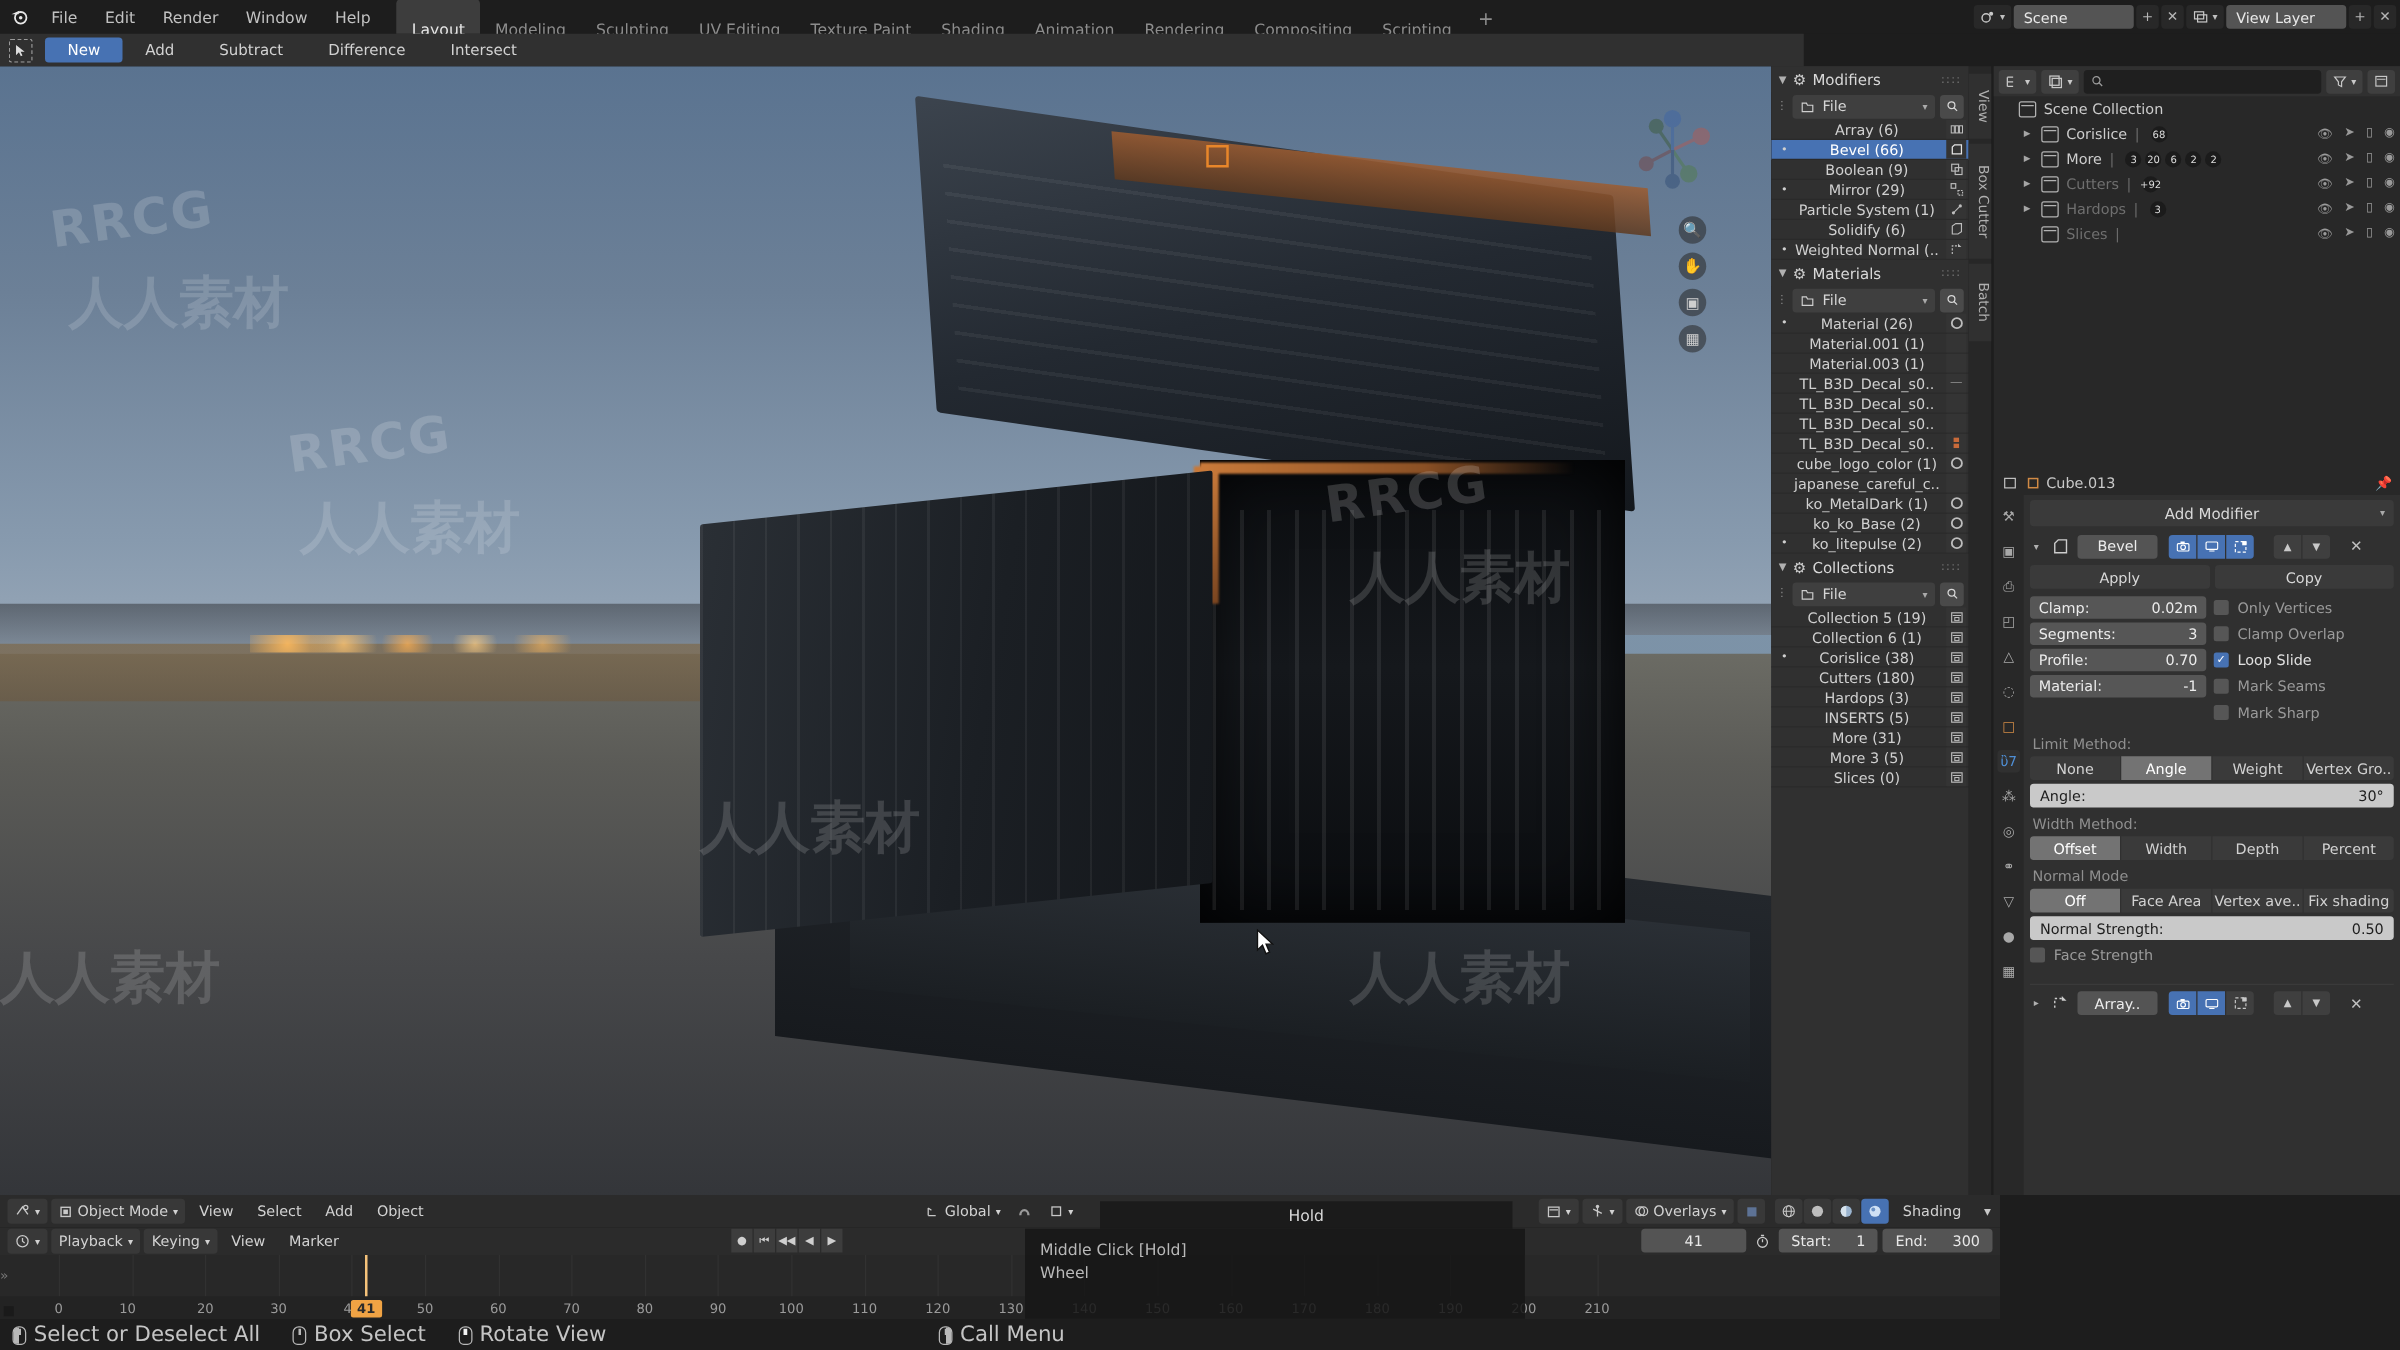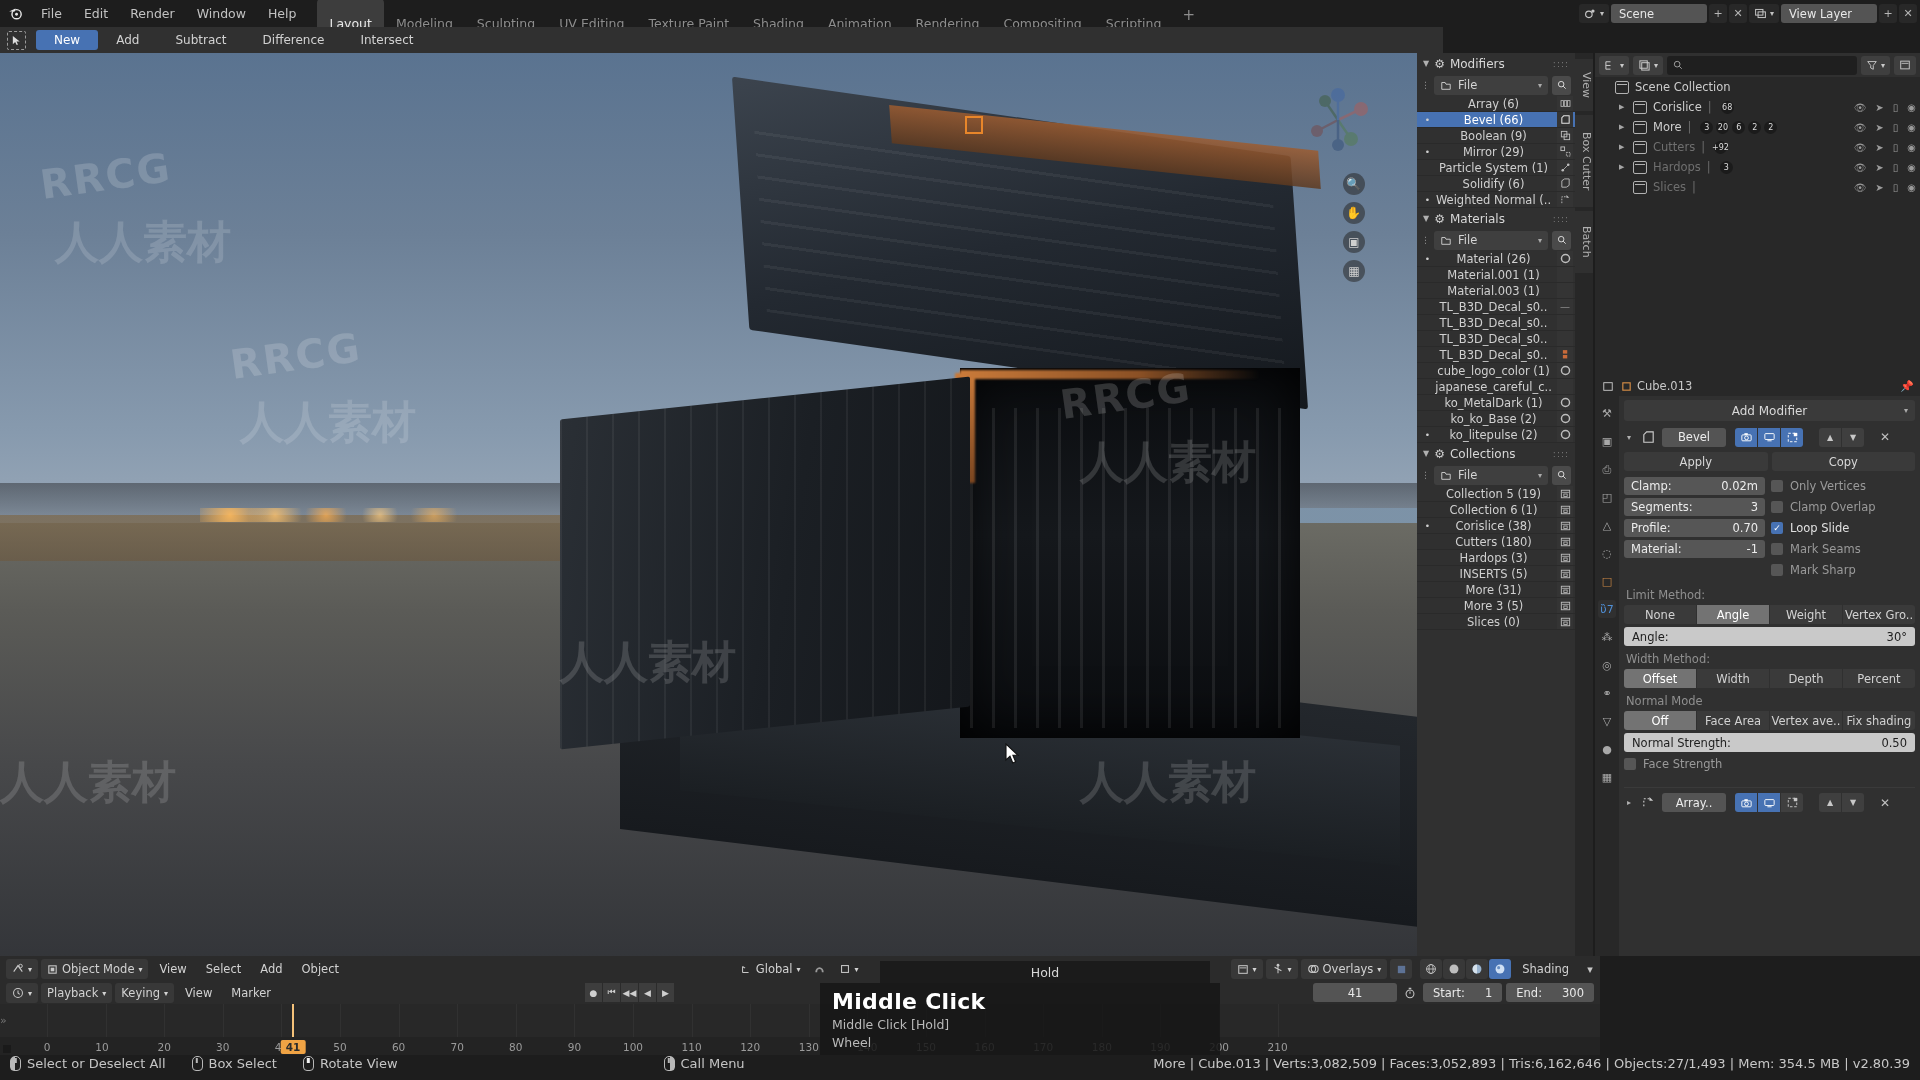--- a/index.html
+++ b/index.html
@@ -132,21 +132,21 @@
   .mc-hold { position:absolute; left:880px; top:961px; width:330px; height:22px;
     background:rgba(25,25,25,.82); color:#d8d8d8; font-size:12.5px; display:flex;
     align-items:center; justify-content:center; }
   .mc-box { position:absolute; left:820px; top:983px; width:400px; height:72px;
     background:rgba(22,22,22,.86); padding:6px 0 0 12px; }
   .mc-title { font-size:22px; font-weight:bold; color:#ffffff; letter-spacing:.3px; }
   .mc-sub { font-size:12.5px; color:#b9b9b9; margin-top:3px; }
 
   
   .statusbar { position:absolute; left:0; top:1056px; width:1920px; height:24px; background:#1d1d1d;
-    display:flex; align-items:flex-start; padding:0 10px; color:#c5c5c5; font-size:13px; }
+    display:flex; align-items:center; padding:0 10px; color:#c5c5c5; font-size:17px; }
   .sb-item { display:flex; align-items:center; gap:6px; margin-right:26px; }
   .mouse-ico { width:11px; height:15px; border:1.4px solid #b8b8b8; border-radius:5px 5px 4px 4px;
     position:relative; }
   .mouse-ico i { position:absolute; left:50%; top:1px; transform:translateX(-50%); width:2.4px;
     height:5px; background:#b8b8b8; }
   .mouse-ico.lmb { background:linear-gradient(to right, #b8b8b8 46%, transparent 46%); }
   .mouse-ico.mmb i { background:#f2f2f2; }
   .sb-right { margin-left:auto; display:flex; align-items:center; gap:0; color:#c8c8c8; }
 
   
@@ -585,21 +585,20 @@
       <div class="tl-playhead-lbl" style="left:293px">41</div>
       <div style="position:absolute;left:3px;bottom:2px;width:8px;height:8px;background:#1a1a1a"></div>
       <div style="position:absolute;left:0;top:10px;color:#777;font-size:11px">»</div>
     </div>
   </div>
 
   <div class="mc-hold">
     <span>Hold</span>
   </div>
   <div class="mc-box">
-    <div class="mc-title">Middle Click</div>
     <div class="mc-sub">Middle Click [Hold]</div>
     <div class="mc-sub">Wheel</div>
   </div>
 
   <div class="statusbar">
     <div class="sb-item">
       <span class="mouse-ico lmb">
           <i></i>
         </span>
       <span>Select or Deselect All</span>
@@ -615,21 +614,20 @@
           <i></i>
         </span>
       <span>Rotate View</span>
     </div>
     <div class="sb-item" style="margin-left:240px">
       <span class="mouse-ico" style="background:linear-gradient(to left,#b8b8b8 46%,transparent 46%)">
           <i></i>
         </span>
       <span>Call Menu</span>
     </div>
-    <div class="sb-right">More | Cube.013 | Verts:3,082,509 | Faces:3,052,893 | Tris:6,162,646 | Objects:27/1,493 | Mem: 354.5 MB | v2.80.39</div>
   </div>
 
   <div class="listpanel" id="listpanel">
       <div class="lp-section-hdr">
         <span class="lp-tri">▼</span>
         <span style="color:#cfcfcf">⚙</span>
         <span>Modifiers</span>
         <span class="lp-dots">::::</span>
       </div>
       <div class="lp-filerow">

